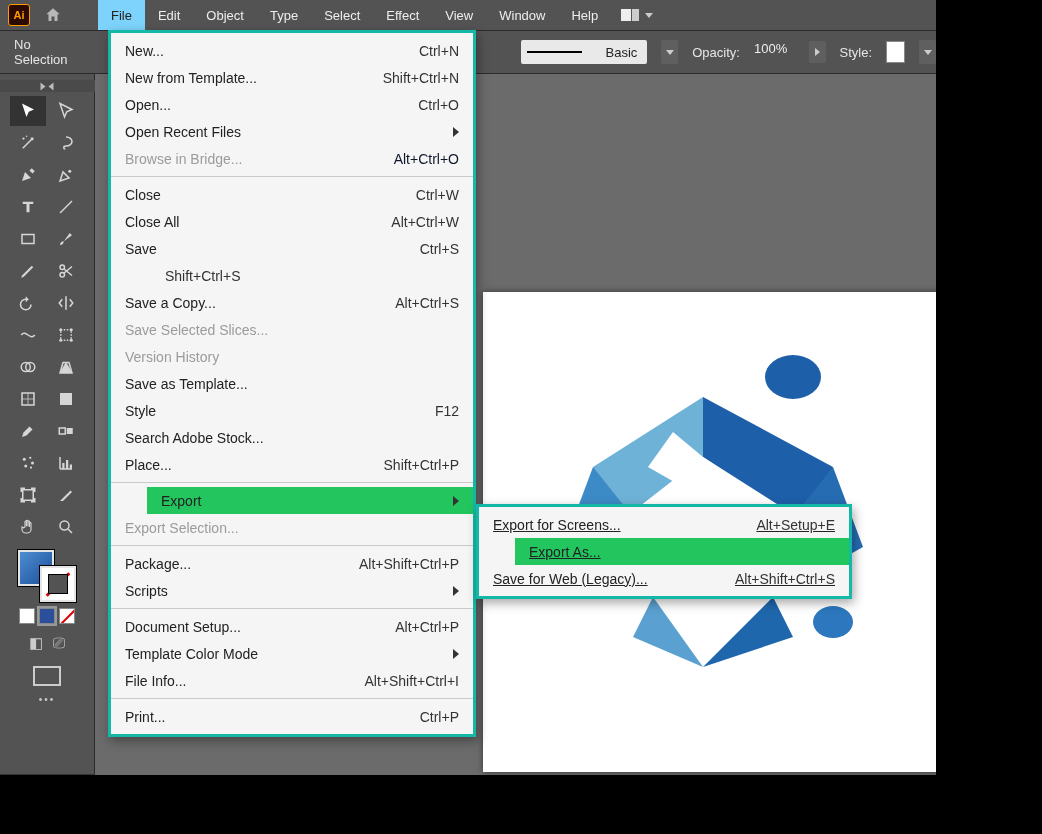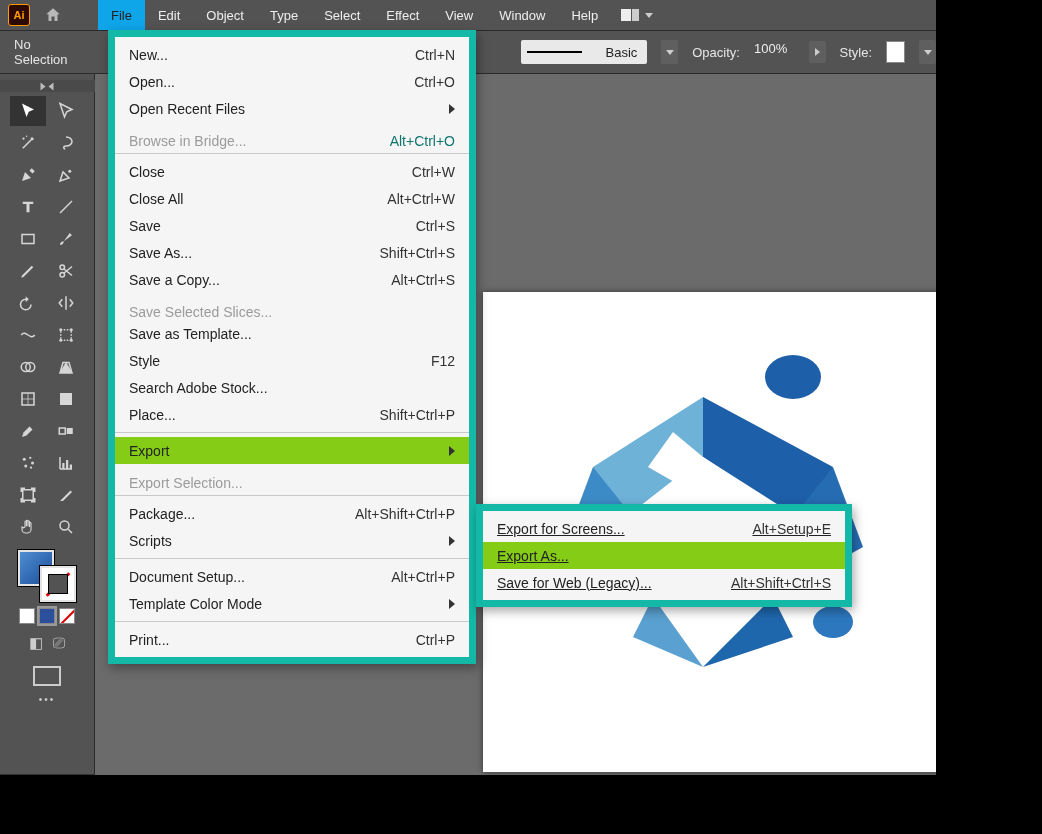--- a/index.html
+++ b/index.html
@@ -44,21 +44,21 @@
   }
   .home-icon svg{width:100%;height:100%;fill:#b8b8b8;}
   .menubar .mi {
     padding: 0 13px;
     height: 100%;
     display: flex;
     align-items: center;
     color: #eee;
     cursor: default;
   }
-  .menubar .mi.selected { background: #0ea5e9; color:#222; }
+  .menubar .mi.selected { background: #7dd3fc; color:#222; }
   .wspace {
     margin-left: 10px;
     display:flex;align-items:center;color:#ccc;gap:6px;
   }
   .wspace-rects {
     display:inline-flex;gap:1px;
   }
   .wspace-rects span{width:7px;height:12px;background:#ccc;display:inline-block;}
   .wspace-rects span:first-child{width:10px;background:#eee;}
   .chev-down{width:0;height:0;border-left:4px solid transparent;border-right:4px solid transparent;border-top:5px solid #ccc;}
@@ -150,39 +150,39 @@
   }
   .artboard{
     position:absolute;left:388px;top:218px;
     width:460px;height:480px;background:#fff;box-shadow:0 0 6px rgba(0,0,0,.5);
   }
   .logo{position:absolute;left:50px;top:45px;width:340px;height:340px;}
   
   .menu{
     position:absolute;
     background:#f5f5f5;color:#222;
-    border:7px solid #14b8a6;
+    border:3px solid #14b8a6;
     box-shadow:2px 4px 10px rgba(0,0,0,.35);
     font-size:14px;
     padding:4px 0;
   }
   .menu .row{
     height:27px;display:flex;align-items:center;
     padding:0 14px;
     position:relative;
     white-space:nowrap;
   }
   .menu .row .label{flex:1;}
   .menu .row .sc{color:#333;margin-left:40px;}
   .menu .row .sub-ar{
     width:0;height:0;border-top:5px solid transparent;border-bottom:5px solid transparent;border-left:6px solid #333;margin-left:18px;
   }
-  .menu .row.disabled{color:#9b9b9b;align-items:flex-end;}
-  .menu .row.disabled .sc{color:#0f766e;margin-left:7px;}
-  .menu .row.hl{background:#84cc16;color:#222;}
+  .menu .row.disabled{color:#9b9b9b;}
+  .menu .row.disabled .sc{color:#0f172a;margin-left:7px;}
+  .menu .row.hl{background:#22c55e;color:#222;margin-left:36px;}
   .menu .sep{height:1px;background:#c9c9c9;margin:4px 0;}
   #file-menu{left:108px;top:30px;width:368px;}
   #export-menu{left:476px;top:504px;width:376px;text-decoration:underline;}
 </style>
 </head>
 <body>
 
 <div class="app">
 
   <div class="menubar">
@@ -431,20 +431,24 @@
       </svg>
     </div>
   </div>
 
   <div id="file-menu" class="menu">
       <div class="row">
         <span class="label">New...</span>
         <span class="sc">Ctrl+N</span>
       </div>
       <div class="row">
+        <span class="label">New from Template...</span>
+        <span class="sc">Shift+Ctrl+N</span>
+      </div>
+      <div class="row">
         <span class="label">Open...</span>
         <span class="sc">Ctrl+O</span>
       </div>
       <div class="row">
         <span class="label">Open Recent Files</span>
         <span class="sub-ar"></span>
       </div>
       <div class="row disabled">
         <span class="label">Browse in Bridge...</span>
         <span class="sc">Alt+Ctrl+O</span>
@@ -456,29 +460,31 @@
       </div>
       <div class="row">
         <span class="label">Close All</span>
         <span class="sc">Alt+Ctrl+W</span>
       </div>
       <div class="row">
         <span class="label">Save</span>
         <span class="sc">Ctrl+S</span>
       </div>
       <div class="row">
-        <span class="label">Save As...</span>
         <span class="sc">Shift+Ctrl+S</span>
       </div>
       <div class="row">
         <span class="label">Save a Copy...</span>
         <span class="sc">Alt+Ctrl+S</span>
       </div>
       <div class="row disabled">
         <span class="label">Save Selected Slices...</span>
+      </div>
+      <div class="row disabled">
+        <span class="label">Version History</span>
       </div>
       <div class="row">
         <span class="label">Save as Template...</span>
       </div>
       <div class="row">
         <span class="label">Style</span>
         <span class="sc">F12</span>
       </div>
       <div class="row">
         <span class="label">Search Adobe Stock...</span>
@@ -506,20 +512,24 @@
       </div>
       <div class="sep"></div>
       <div class="row">
         <span class="label">Document Setup...</span>
         <span class="sc">Alt+Ctrl+P</span>
       </div>
       <div class="row">
         <span class="label">Template Color Mode</span>
         <span class="sub-ar"></span>
       </div>
+      <div class="row">
+        <span class="label">File Info...</span>
+        <span class="sc">Alt+Shift+Ctrl+I</span>
+      </div>
       <div class="sep"></div>
       <div class="row">
         <span class="label">Print...</span>
         <span class="sc">Ctrl+P</span>
       </div>
     </div>
 
   <div id="export-menu" class="menu">
       <div class="row">
         <span class="label">Export for Screens...</span>

